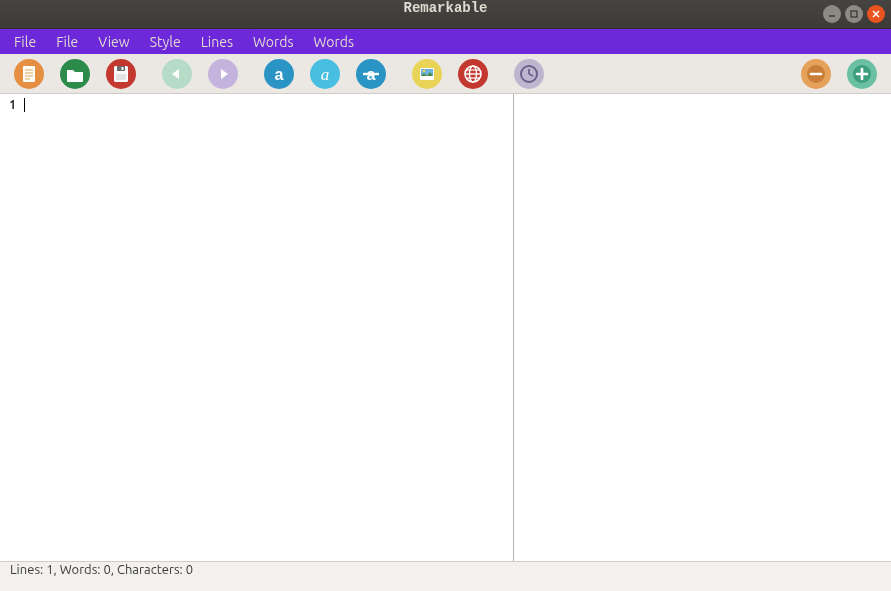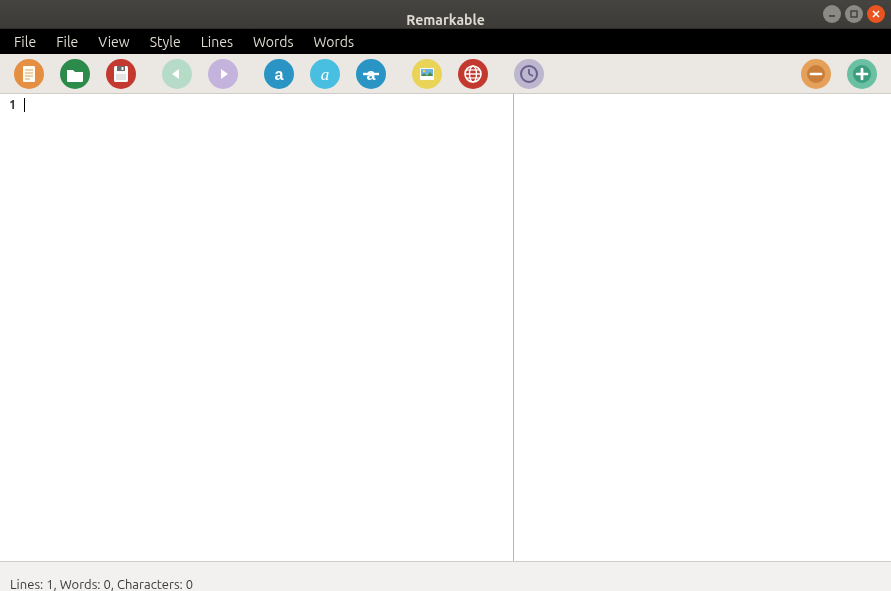--- a/index.html
+++ b/index.html
@@ -5,25 +5,26 @@
   * { box-sizing: border-box; margin: 0; padding: 0; }
   html, body { width: 891px; height: 591px; font-family: "Ubuntu", "Liberation Sans", sans-serif; overflow: hidden; }
   body { display: flex; flex-direction: column; background: #f2f1f0; }
 
   
   .titlebar {
     height: 28px;
     background: linear-gradient(to bottom, #454440, #3c3b37);
     color: #dfdbd2;
     display: flex;
-    align-items: flex-end;
+    align-items: flex-start;
     justify-content: center;
     position: relative;
     font-size: 14px;
     font-weight: bold;
+    font-family: Liberation Mono, monospace;
   }
   .window-controls {
     position: absolute;
     right: 6px;
     top: 50%;
     transform: translateY(-50%);
     display: flex;
     gap: 4px;
   }
   .win-btn {
@@ -34,21 +35,21 @@
     cursor: pointer;
     color: #3a3a36;
   }
   .win-min { background: #8c8a84; }
   .win-max { background: #8c8a84; }
   .win-close { background: #e95420; color: #fff; }
 
   
   .menubar {
     height: 26px;
-    background: #000000;
+    background: #6d28d9;
     color: #dfdbd2;
     display: flex;
     align-items: center;
     padding: 0 4px;
     font-size: 14px;
     border-top: 1px solid #2e2d2a;
   }
   .menu-item {
     padding: 3px 10px;
     cursor: pointer;
@@ -119,21 +120,21 @@
     flex: 1;
     background: #fff;
   }
 
   
   .statusbar {
     height: 30px;
     border-top: 1px solid #d0cdc8;
     background: #f2f1f0;
     display: flex;
-    align-items: flex-end;
+    align-items: flex-start;
     padding: 0 10px;
     font-size: 13px;
     color: #3c3b37;
   }
 </style>
 </head>
 <body>
 
 <div class="titlebar">
   <span>Remarkable</span>

